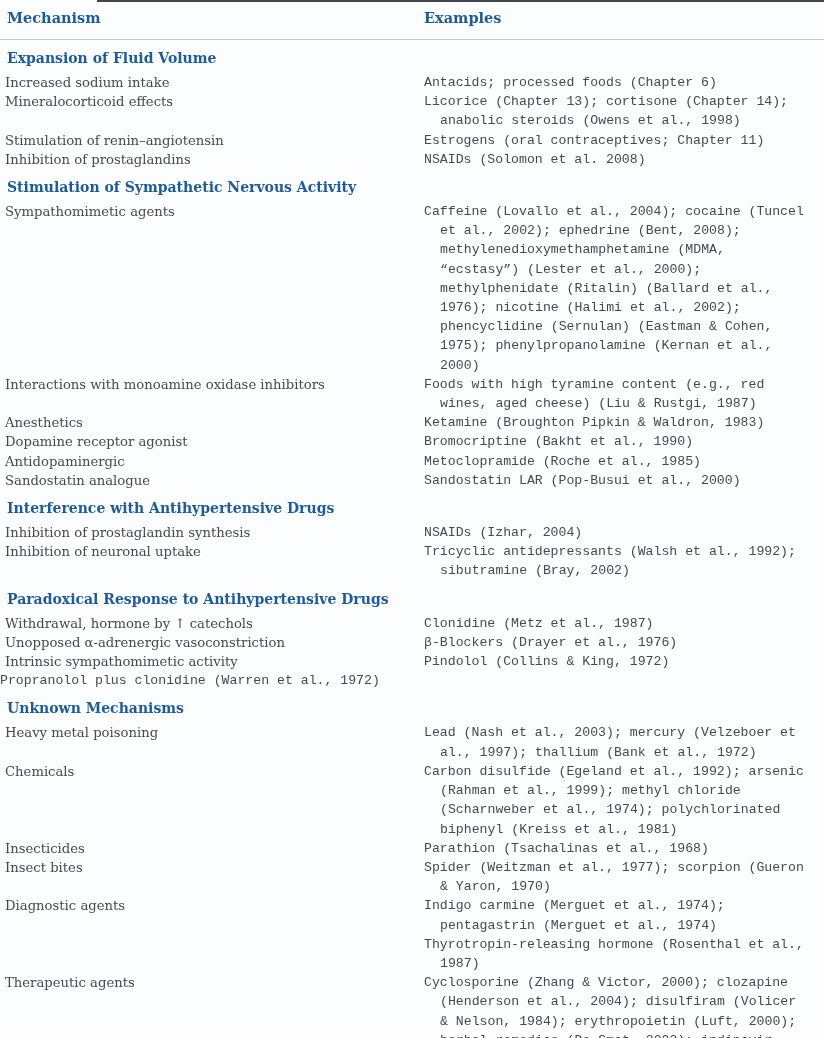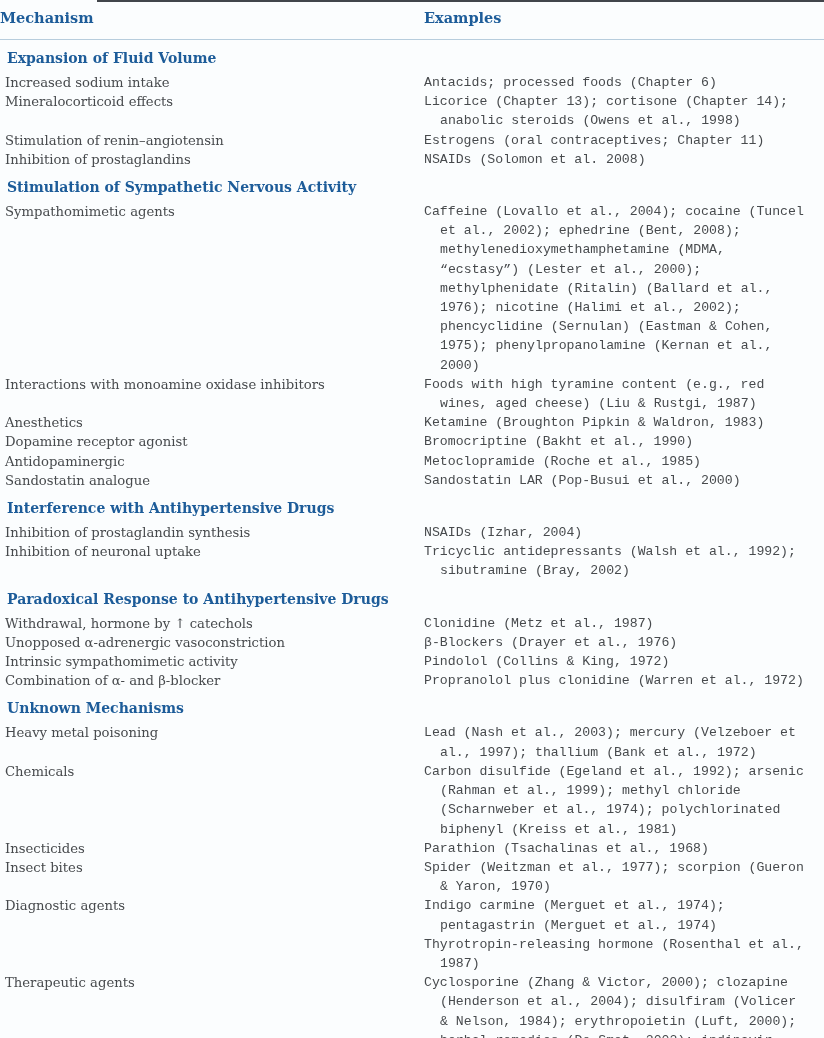--- a/index.html
+++ b/index.html
@@ -37,21 +37,21 @@
     grid-template-columns: 424px minmax(0,1fr);
     border-bottom: 1px solid var(--rule);
     padding-bottom: 13px;
   }
   .hdr-cell {
     color: var(--accent);
     font-weight: bold;
     font-size: 14.5px;
     line-height: 17px;
   }
-  .hdr-cell.mechcol { }
+  .hdr-cell.mechcol { padding-left: 7px; }
   .section-title {
     color: var(--accent);
     font-weight: bold;
     font-size: 14px;
     line-height: 18px;
     padding-left: 7px;
     margin-top: 9px;
     margin-bottom: 6px;
   }
   .row {
@@ -148,21 +148,20 @@
       </div>
       <div class="row">
         <div class="cell mech">Unopposed α-adrenergic vasoconstriction</div>
         <div class="cell ex">β-Blockers (Drayer et al., 1976)</div>
       </div>
       <div class="row">
         <div class="cell mech">Intrinsic sympathomimetic activity</div>
         <div class="cell ex">Pindolol (Collins &amp; King, 1972)</div>
       </div>
       <div class="row">
-        <div class="cell mech">Combination of α- and β-blocker</div>
         <div class="cell ex">Propranolol plus clonidine (Warren et al., 1972)</div>
       </div>
       <div class="section-title">Unknown Mechanisms</div>
       <div class="row">
         <div class="cell mech">Heavy metal poisoning</div>
         <div class="cell ex">Lead (Nash et al., 2003); mercury (Velzeboer et al., 1997); thallium (Bank et al., 1972)</div>
       </div>
       <div class="row">
         <div class="cell mech">Chemicals</div>
         <div class="cell ex">Carbon disulfide (Egeland et al., 1992); arsenic (Rahman et al., 1999); methyl chloride (Scharnweber et al., 1974); polychlorinated biphenyl (Kreiss et al., 1981)</div>

